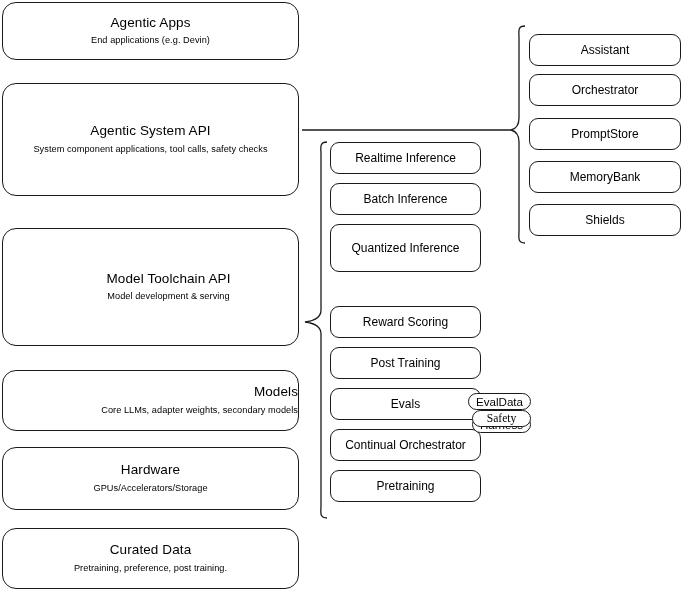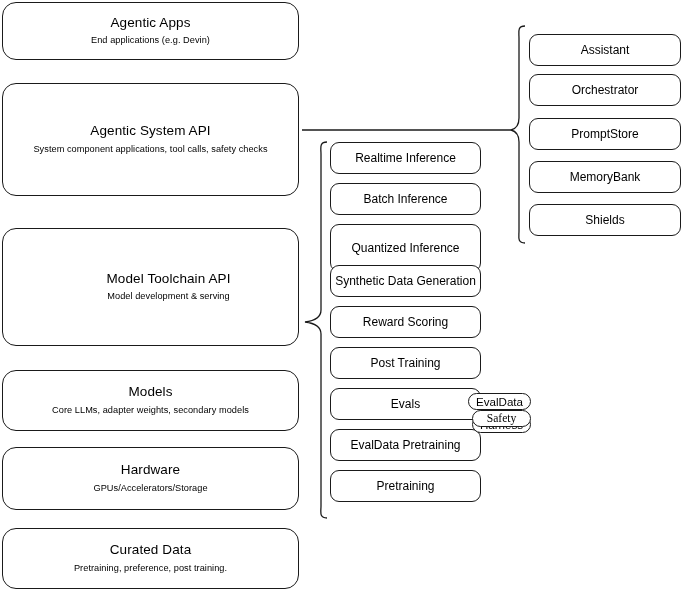--- a/index.html
+++ b/index.html
@@ -121,21 +121,21 @@
   <div class="node layer" style="left:2px; top:83px; width:297px; height:113px;">
     <div class="title">Agentic System API</div>
     <div class="subtitle">System component applications, tool calls, safety checks</div>
   </div>
 
   <div class="node layer" style="left:2px; top:228px; width:297px; height:118px;padding-left:36px;">
     <div class="title">Model Toolchain API</div>
     <div class="subtitle">Model development &amp; serving</div>
   </div>
 
-  <div class="node layer" style="left:2px; top:370px; width:297px; height:61px;">
+  <div class="node layer" style="left:2px; top:370px; width:297px; height:61px;align-items:flex-end;">
     <div class="title">Models</div>
     <div class="subtitle">Core LLMs, adapter weights, secondary models</div>
   </div>
 
   <div class="node layer" style="left:2px; top:447px; width:297px; height:63px;">
     <div class="title">Hardware</div>
     <div class="subtitle">GPUs/Accelerators/Storage</div>
   </div>
 
   <div class="node layer" style="left:2px; top:528px; width:297px; height:61px;">
@@ -148,38 +148,35 @@
   </div>
 
   <div class="node cap" style="left:330px; top:183px; width:151px; height:32px;">
     <div class="title">Batch Inference</div>
   </div>
 
   <div class="node cap" style="left:330px; top:224px; width:151px; height:48px;">
     <div class="title">Quantized Inference</div>
   </div>
 
-  <div class="node cap" style="left:330px; top:265px; width:151px; height:32px;">
-    <div class="title">Synthetic Data Generation</div>
-  </div>
 
   <div class="node cap" style="left:330px; top:306px; width:151px; height:32px;">
     <div class="title">Reward Scoring</div>
   </div>
 
   <div class="node cap" style="left:330px; top:347px; width:151px; height:32px;">
     <div class="title">Post Training</div>
   </div>
 
   <div class="node cap" style="left:330px; top:388px; width:151px; height:32px;">
     <div class="title">Evals</div>
   </div>
 
   <div class="node cap" style="left:330px; top:429px; width:151px; height:32px;">
-    <div class="title">EvalData Pretraining</div>
+    <div class="title">Continual Orchestrator</div>
   </div>
 
   <div class="node cap" style="left:330px; top:470px; width:151px; height:32px;">
     <div class="title">Pretraining</div>
   </div>
 
   <div class="pill" style="left:472px; top:376px; width:59px; height:17px;margin-top:40px;">
     <span>Harness</span>
   </div>
 

